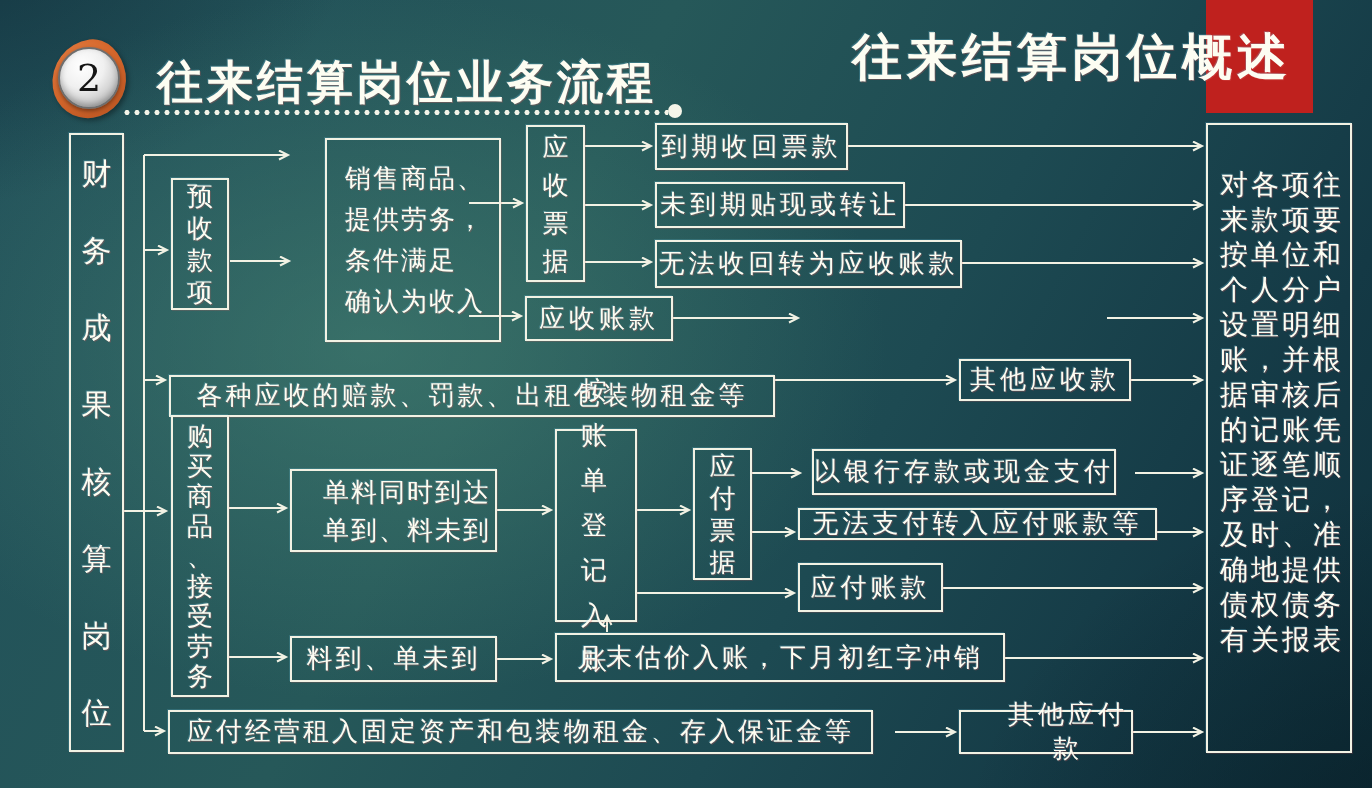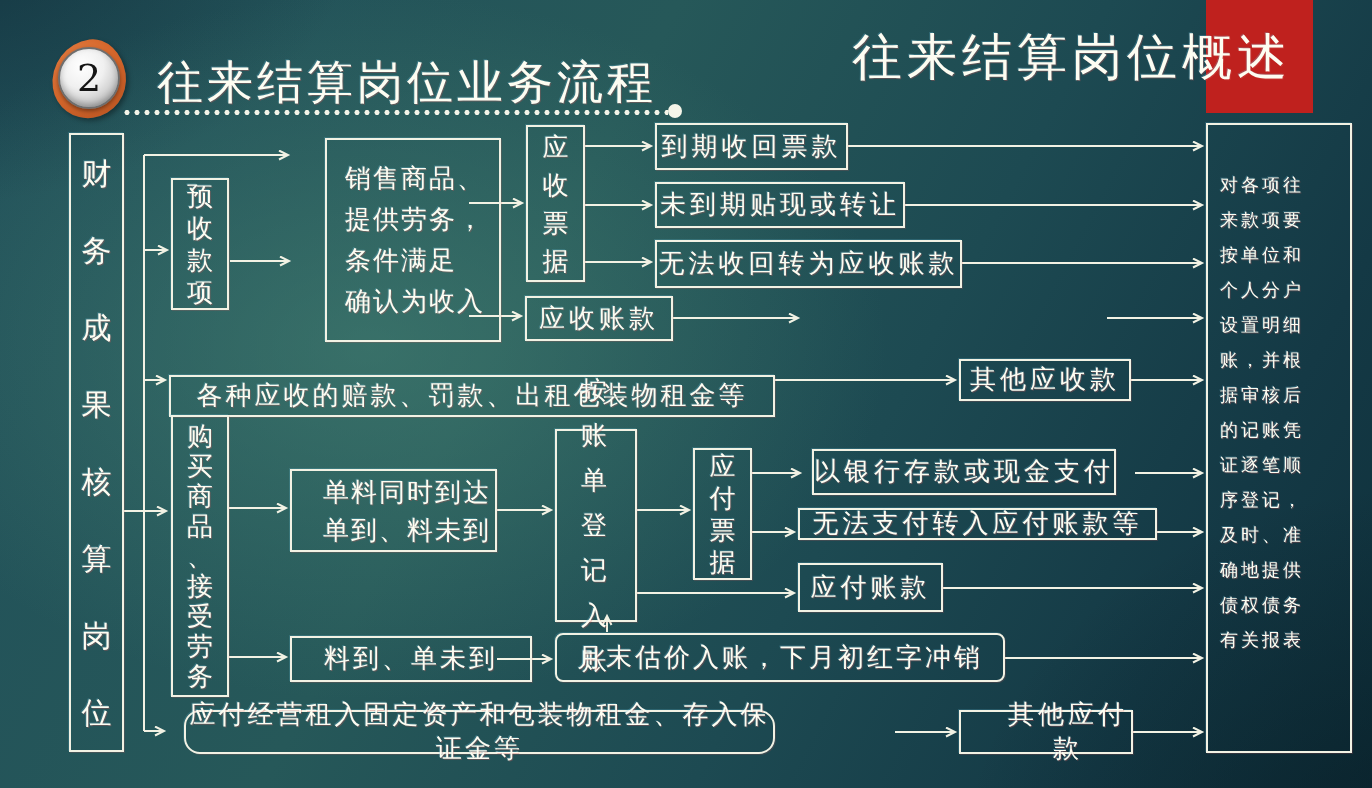--- a/index.html
+++ b/index.html
@@ -17,21 +17,21 @@
     border:2px solid #f2f2e4;color:#fdfdf2;
     display:flex;align-items:center;justify-content:center;
     text-align:center;font-size:26px;letter-spacing:4px;line-height:1.3;
     white-space:pre-line;
     text-shadow:1px 1px 0 rgba(220,90,90,.30), -1px -1px 0 rgba(110,205,240,.25);
     box-shadow:1px 1px 0 rgba(220,90,90,.18), -1px -1px 0 rgba(110,205,240,.18);
   }
   #wires{position:absolute;left:0;top:0;}
   #wires line{stroke:#f2f2e4;stroke-width:2;}
   .title{
-    position:absolute;color:#fdfdf2;font-weight:normal;
+    position:absolute;color:#fdfdf2;font-weight:bold;
     text-shadow:1px 1px 0 rgba(220,90,90,.30), -1px -1px 0 rgba(110,205,240,.25);
   }
   .dotline{
     position:absolute;left:122px;top:109px;width:546px;height:7px;
     background-image:radial-gradient(circle,#f5f5e9 2.3px,rgba(0,0,0,0) 2.8px);
     background-size:10px 7px;background-repeat:repeat-x;
   }
   .enddot{position:absolute;left:668px;top:104px;width:14px;height:14px;border-radius:50%;background:#f5f5e9;}
   .redbox{position:absolute;left:1206px;top:0;width:107px;height:113px;}
   .blob{
@@ -166,29 +166,29 @@
 付
 票
 据</div>
 
   <div class="box" style="left:812px;top:449px;width:304px;height:46px;">以银行存款或现金支付</div>
 
   <div class="box" style="left:798px;top:508px;width:359px;height:32px;">无法支付转入应付账款等</div>
 
   <div class="box" style="left:798px;top:563px;width:145px;height:49px;">应付账款</div>
 
-  <div class="box" style="left:290px;top:636px;width:242px;height:46px;letter-spacing:3px;">料到、单未到</div>
-
-  <div class="box" style="left:555px;top:633px;width:450px;height:49px;letter-spacing:3px;border-radius:8px;">月末估价入账，下月初红字冲销</div>
-
-  <div class="box" style="left:184px;top:710px;width:591px;height:44px;letter-spacing:3px;border-radius:16px;">应付经营租入固定资产和包装物租金、存入保证金等</div>
+  <div class="box" style="left:290px;top:636px;width:207px;height:46px;letter-spacing:3px;">料到、单未到</div>
+
+  <div class="box" style="left:555px;top:633px;width:450px;height:49px;letter-spacing:3px;">月末估价入账，下月初红字冲销</div>
+
+  <div class="box" style="left:168px;top:710px;width:705px;height:44px;letter-spacing:3px;">应付经营租入固定资产和包装物租金、存入保证金等</div>
 
   <div class="box" style="left:959px;top:710px;width:174px;height:44px;padding-left:44px;">其他应付款</div>
 
-  <div class="box" style="left:1206px;top:123px;width:146px;height:630px;font-size:18px;line-height:35px;letter-spacing:3px;align-items:flex-start;justify-content:flex-start;text-align:left;padding:42px 0 0 12px;">对各项往
+  <div class="box" style="left:1206px;top:123px;width:146px;height:630px;font-size:28px;line-height:35px;letter-spacing:3px;align-items:flex-start;justify-content:flex-start;text-align:left;padding:42px 0 0 12px;">对各项往
 来款项要
 按单位和
 个人分户
 设置明细
 账，并根
 据审核后
 的记账凭
 证逐笔顺
 序登记，
 及时、准

